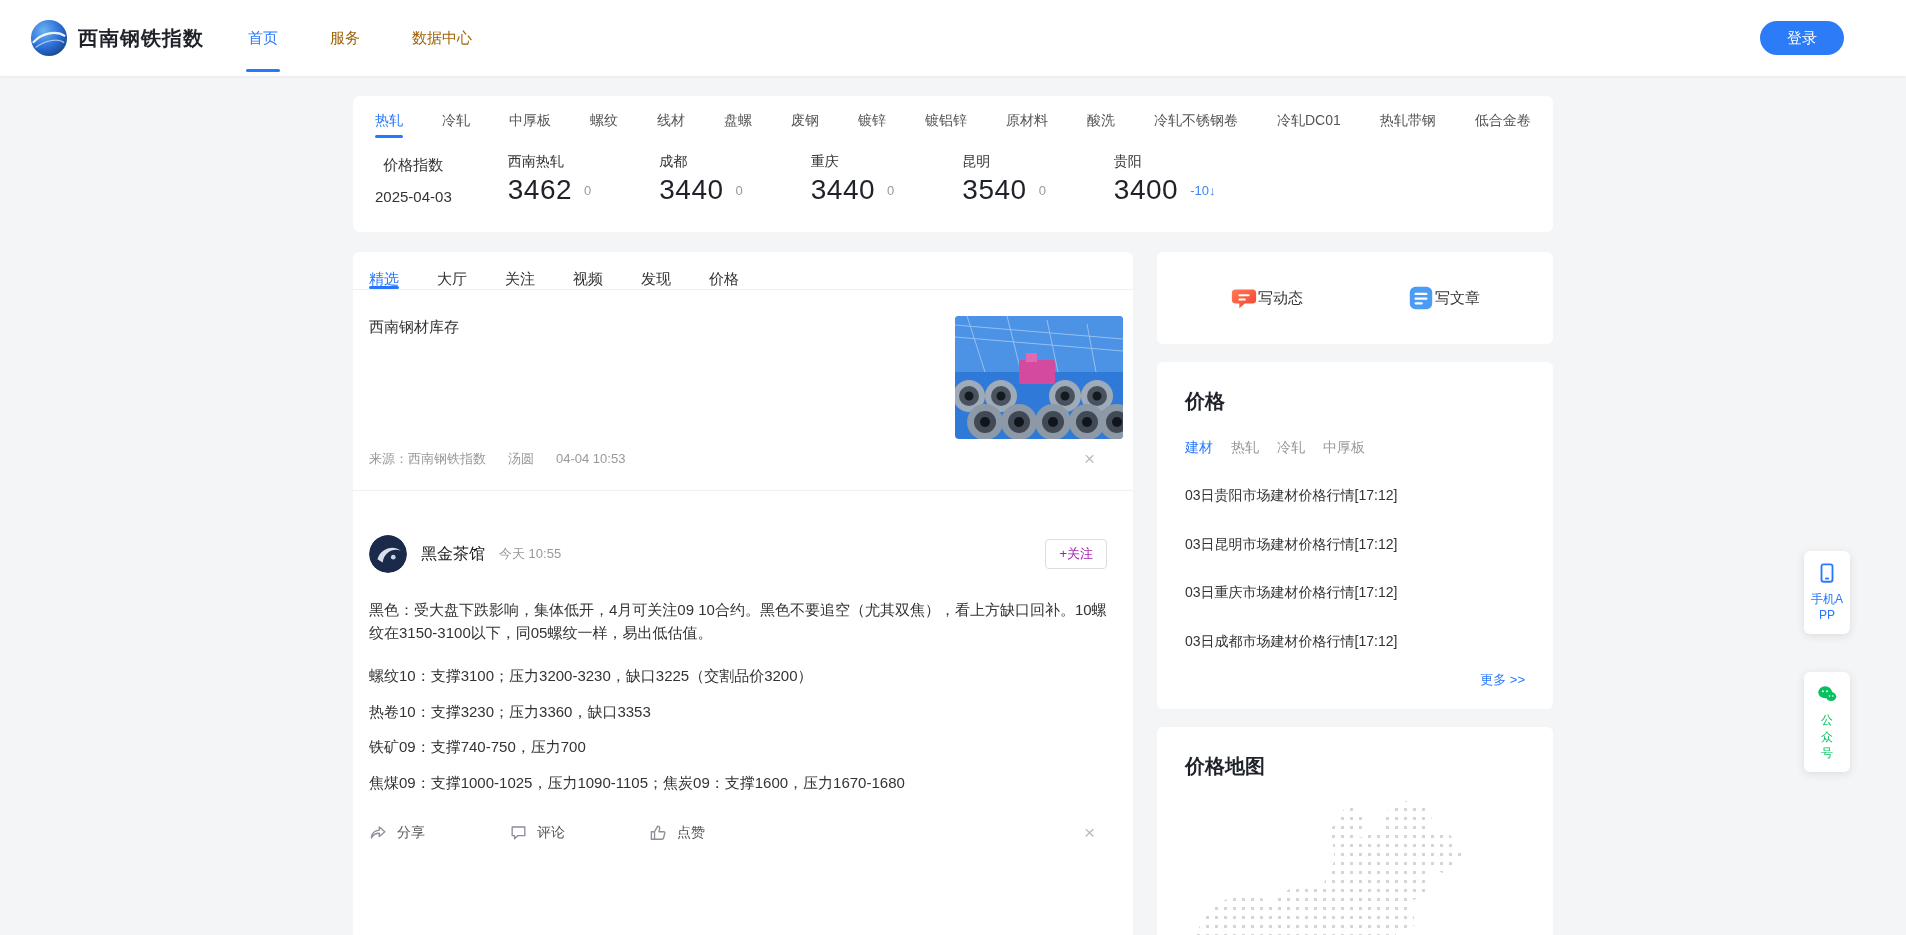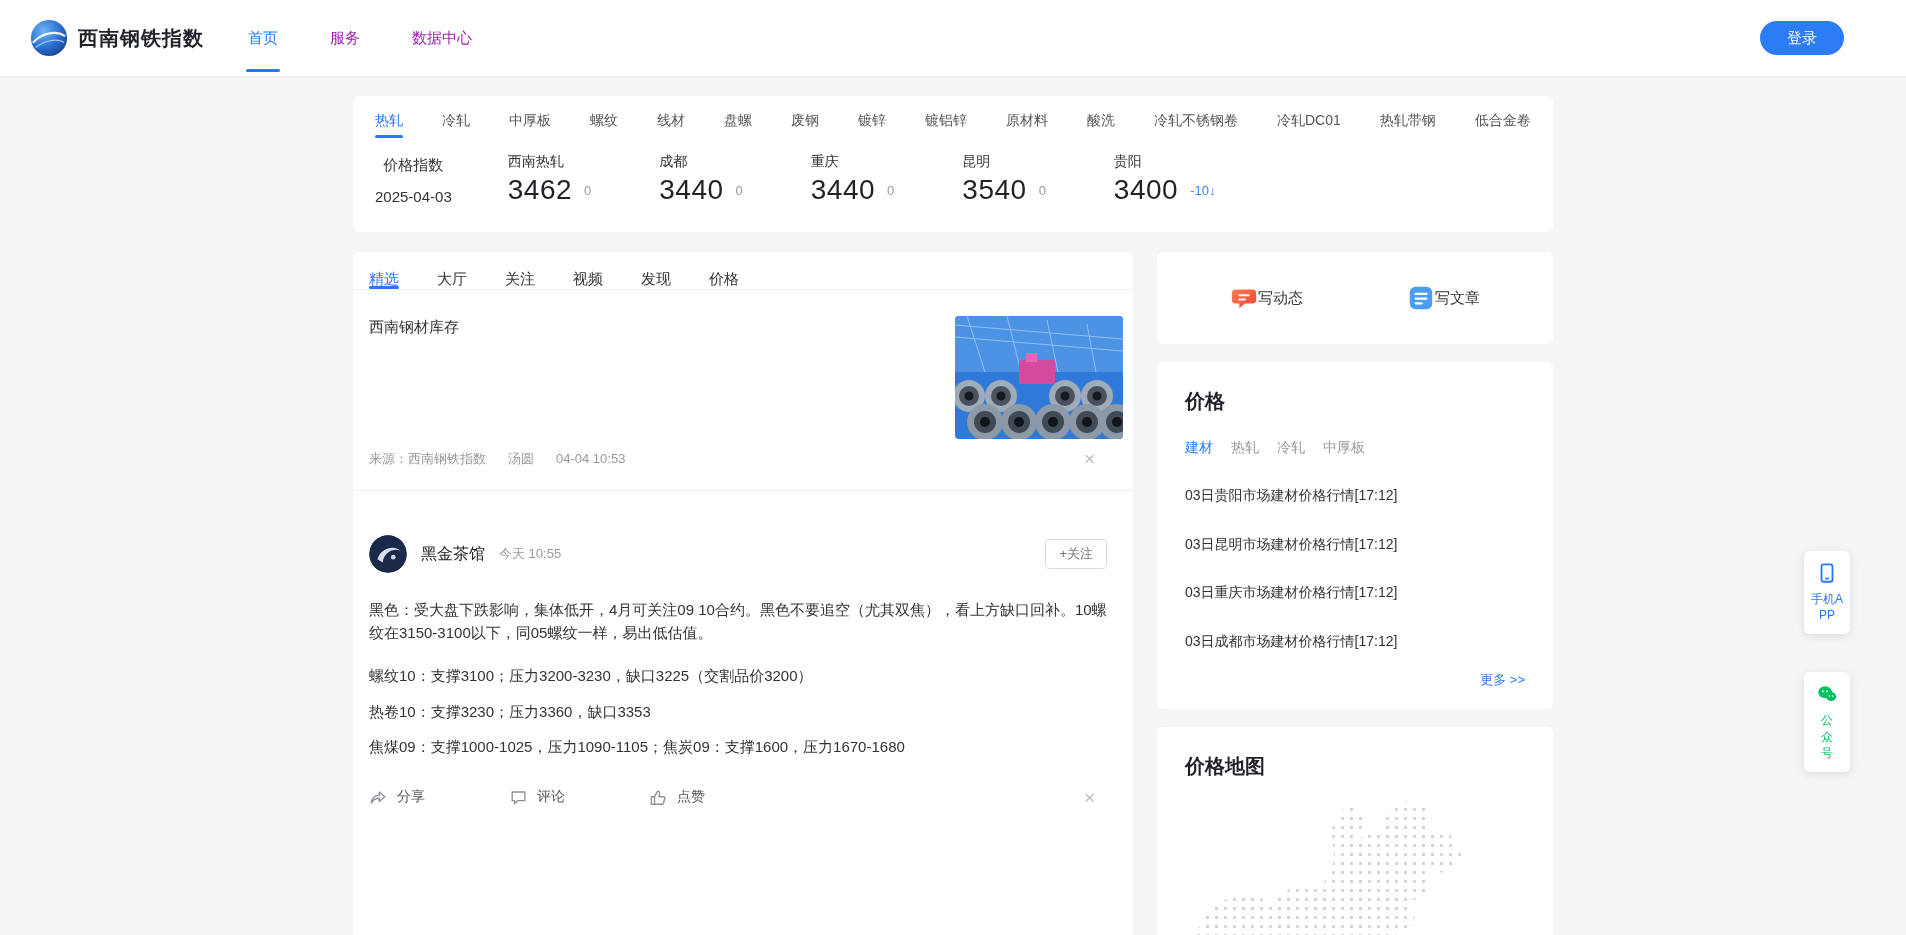--- a/index.html
+++ b/index.html
@@ -12,21 +12,21 @@
     position:relative;
   }
 
   
   .navbar { height:76px; background:#fff; display:flex; align-items:center; padding:0 30px;
             box-shadow:0 1px 3px rgba(0,0,0,.05); position:relative; z-index:5; }
   .brand { display:flex; align-items:center; margin-right:18px; }
   .logo { width:38px; height:38px; margin-right:10px; }
   .brand-name { font-size:20px; font-weight:700; color:#1f2329; letter-spacing:1px; }
   .nav-items { display:flex; height:100%; }
-  .nav-item { position:relative; padding:0 26px; font-size:15px; color:#a21caf; display:flex; align-items:center; cursor:pointer; }
+  .nav-item { position:relative; padding:0 26px; font-size:15px; color:#a16207; display:flex; align-items:center; cursor:pointer; }
   .nav-item.active { color:#2878ff; }
   .nav-item.active::after { content:""; position:absolute; bottom:4px; left:50%; transform:translateX(-50%);
                             width:34px; height:3px; border-radius:2px; background:#2878ff; }
   .login-btn { margin-left:auto; margin-right:32px; background:#2b7cf6; color:#fff; font-size:15px; border:none;
                border-radius:17px; height:34px; padding:0 27px; cursor:pointer; }
 
   
   .container { width:1200px; margin:20px auto 0; }
   .card { background:#fff; border-radius:6px; }
 
@@ -66,21 +66,21 @@
   .meta-close { margin-left:auto; margin-right:22px; color:#b9bcc2; font-size:19px; line-height:1; cursor:pointer; }
 
   
   .post { padding:44px 0 0; }
   .post-header { display:flex; align-items:center; }
   .avatar { width:38px; height:38px; border-radius:50%; overflow:hidden; flex-shrink:0; cursor:pointer; }
   .avatar svg { display:block; width:100%; height:100%; }
   .post-name { font-size:16px; color:#222; margin-left:14px; font-weight:500; cursor:pointer; }
   .post-time { font-size:13px; color:#999; margin-left:14px; }
   .follow-btn { margin-left:auto; margin-right:10px; border:1px solid #ddd; background:#fff; border-radius:4px;
-                font-size:13px; color:#737373; padding:5px 13px; cursor:pointer; }
+                font-size:13px; color:#a21caf; padding:5px 13px; cursor:pointer; }
   .post-body { margin-top:26px; font-size:15px; line-height:1.5; color:#333; }
   .post-body p { margin-bottom:13px; }
   .post-body p.lead { margin-bottom:21px; }
   .post-actions { display:flex; align-items:center; margin-top:10px; padding:16px 0 22px; color:#555; font-size:14px; }
   .action { display:flex; align-items:center; gap:9px; cursor:pointer; margin-right:84px; }
   .action svg { width:19px; height:19px; }
   .post-close { margin-left:auto; margin-right:22px; color:#b9bcc2; font-size:19px; line-height:1; cursor:pointer; }
 
   
   .compose-card { height:92px; display:flex; align-items:center; justify-content:center; gap:104px; }
@@ -284,20 +284,21 @@
             </svg>
           </span>
           <span class="post-name">黑金茶馆</span>
           <span class="post-time">今天 10:55</span>
           <button class="follow-btn">+关注</button>
         </div>
         <div class="post-body">
           <p class="lead">黑色：受大盘下跌影响，集体低开，4月可关注09 10合约。黑色不要追空（尤其双焦），看上方缺口回补。10螺纹在3150-3100以下，同05螺纹一样，易出低估值。</p>
           <p>螺纹10：支撑3100；压力3200-3230，缺口3225（交割品价3200）</p>
           <p>热卷10：支撑3230；压力3360，缺口3353</p>
+          <p>铁矿09：支撑740-750，压力700</p>
           <p>焦煤09：支撑1000-1025，压力1090-1105；焦炭09：支撑1600，压力1670-1680</p>
         </div>
         <div class="post-actions">
           <div class="action">
             <svg viewBox="0 0 24 24" fill="none" stroke="#8a8f99" stroke-width="1.7" stroke-linejoin="round">
               <path d="M13 5 l7 6 -7 6 v-4 C8 13 5 15 3 19 3.5 13 7 9.5 13 9 Z"></path>
             </svg>
             <span>分享</span>
           </div>
           <div class="action">

